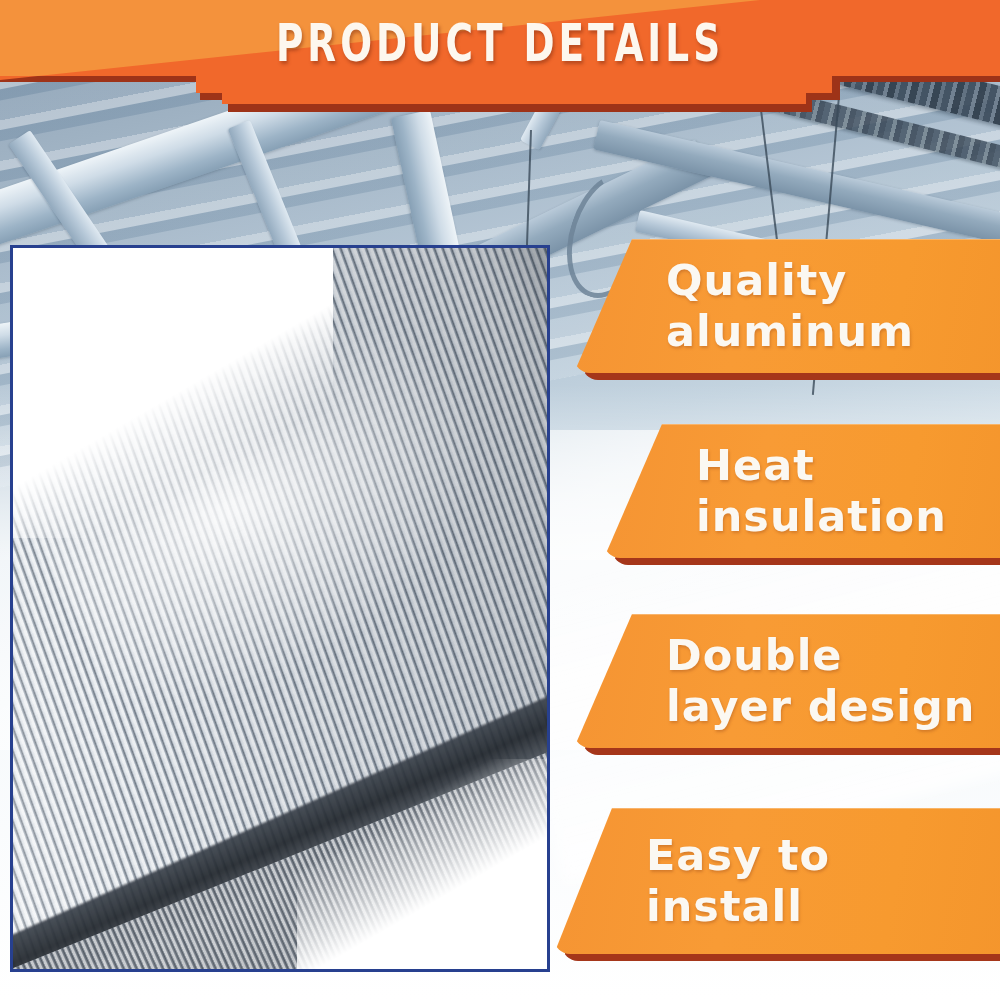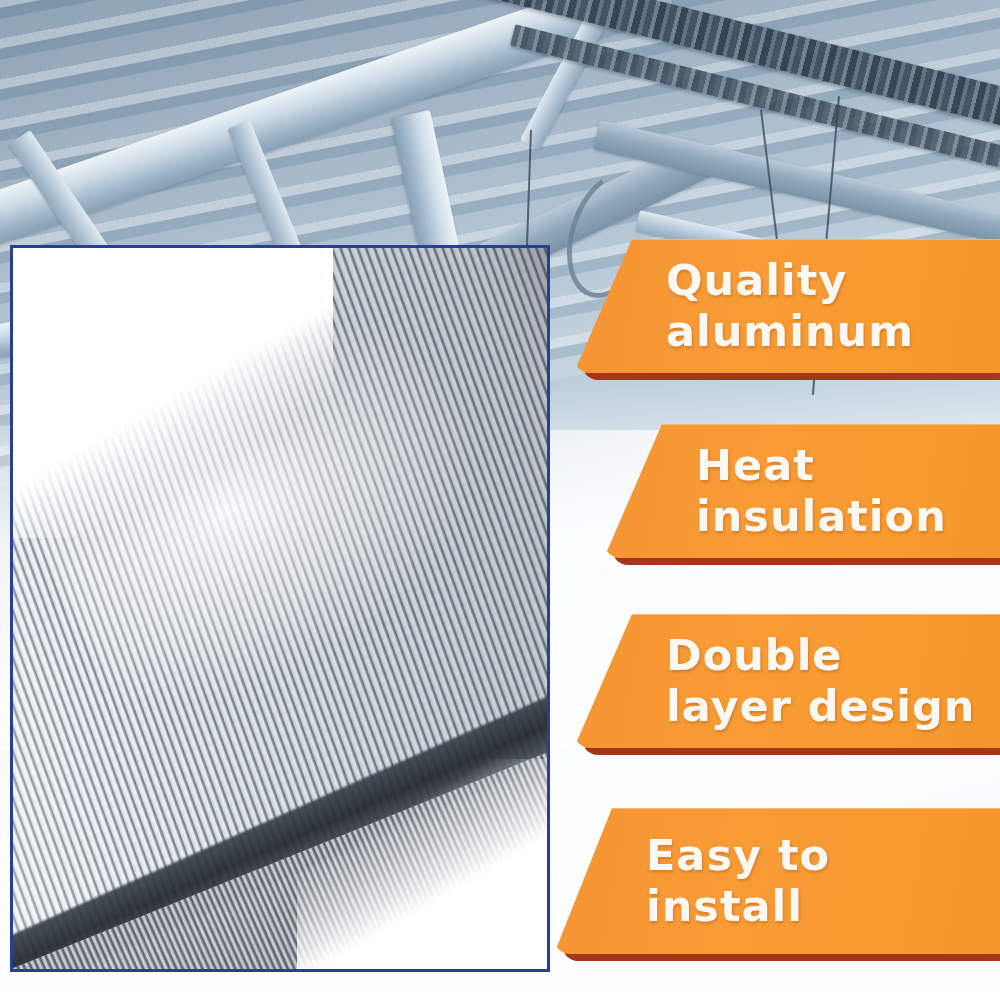--- a/index.html
+++ b/index.html
@@ -173,20 +173,26 @@
       <div class="wire" style="left:760px;top:110px;height:260px;transform:rotate(-7deg);"></div>
       <div class="wire" style="left:530px;top:130px;height:290px;transform:rotate(2deg);"></div>
 
       <div class="conduit" style="left:570px;top:170px;width:70px;height:120px;transform:rotate(18deg);"></div>
     </div>
     <div class="bg-lower"></div>
     <div class="haze"></div>
     <div class="sheen"></div>
   </div>
 
+  <div id="header">
+    <div class="hdr-shadow"></div>
+    <div class="hdr-base"></div>
+    <div class="hdr-accent"></div>
+    <div class="hdr-title">PRODUCT DETAILS</div>
+  </div>
 
   <div id="photo-frame">
     <div class="foil">
       <div class="foil-body"></div>
       <div class="foil-edge"></div>
       <div class="foil-under"></div>
       <div class="foil-hilite"></div>
       <div class="foil-white-tl"></div>
       <div class="foil-white-br"></div>
     </div>

